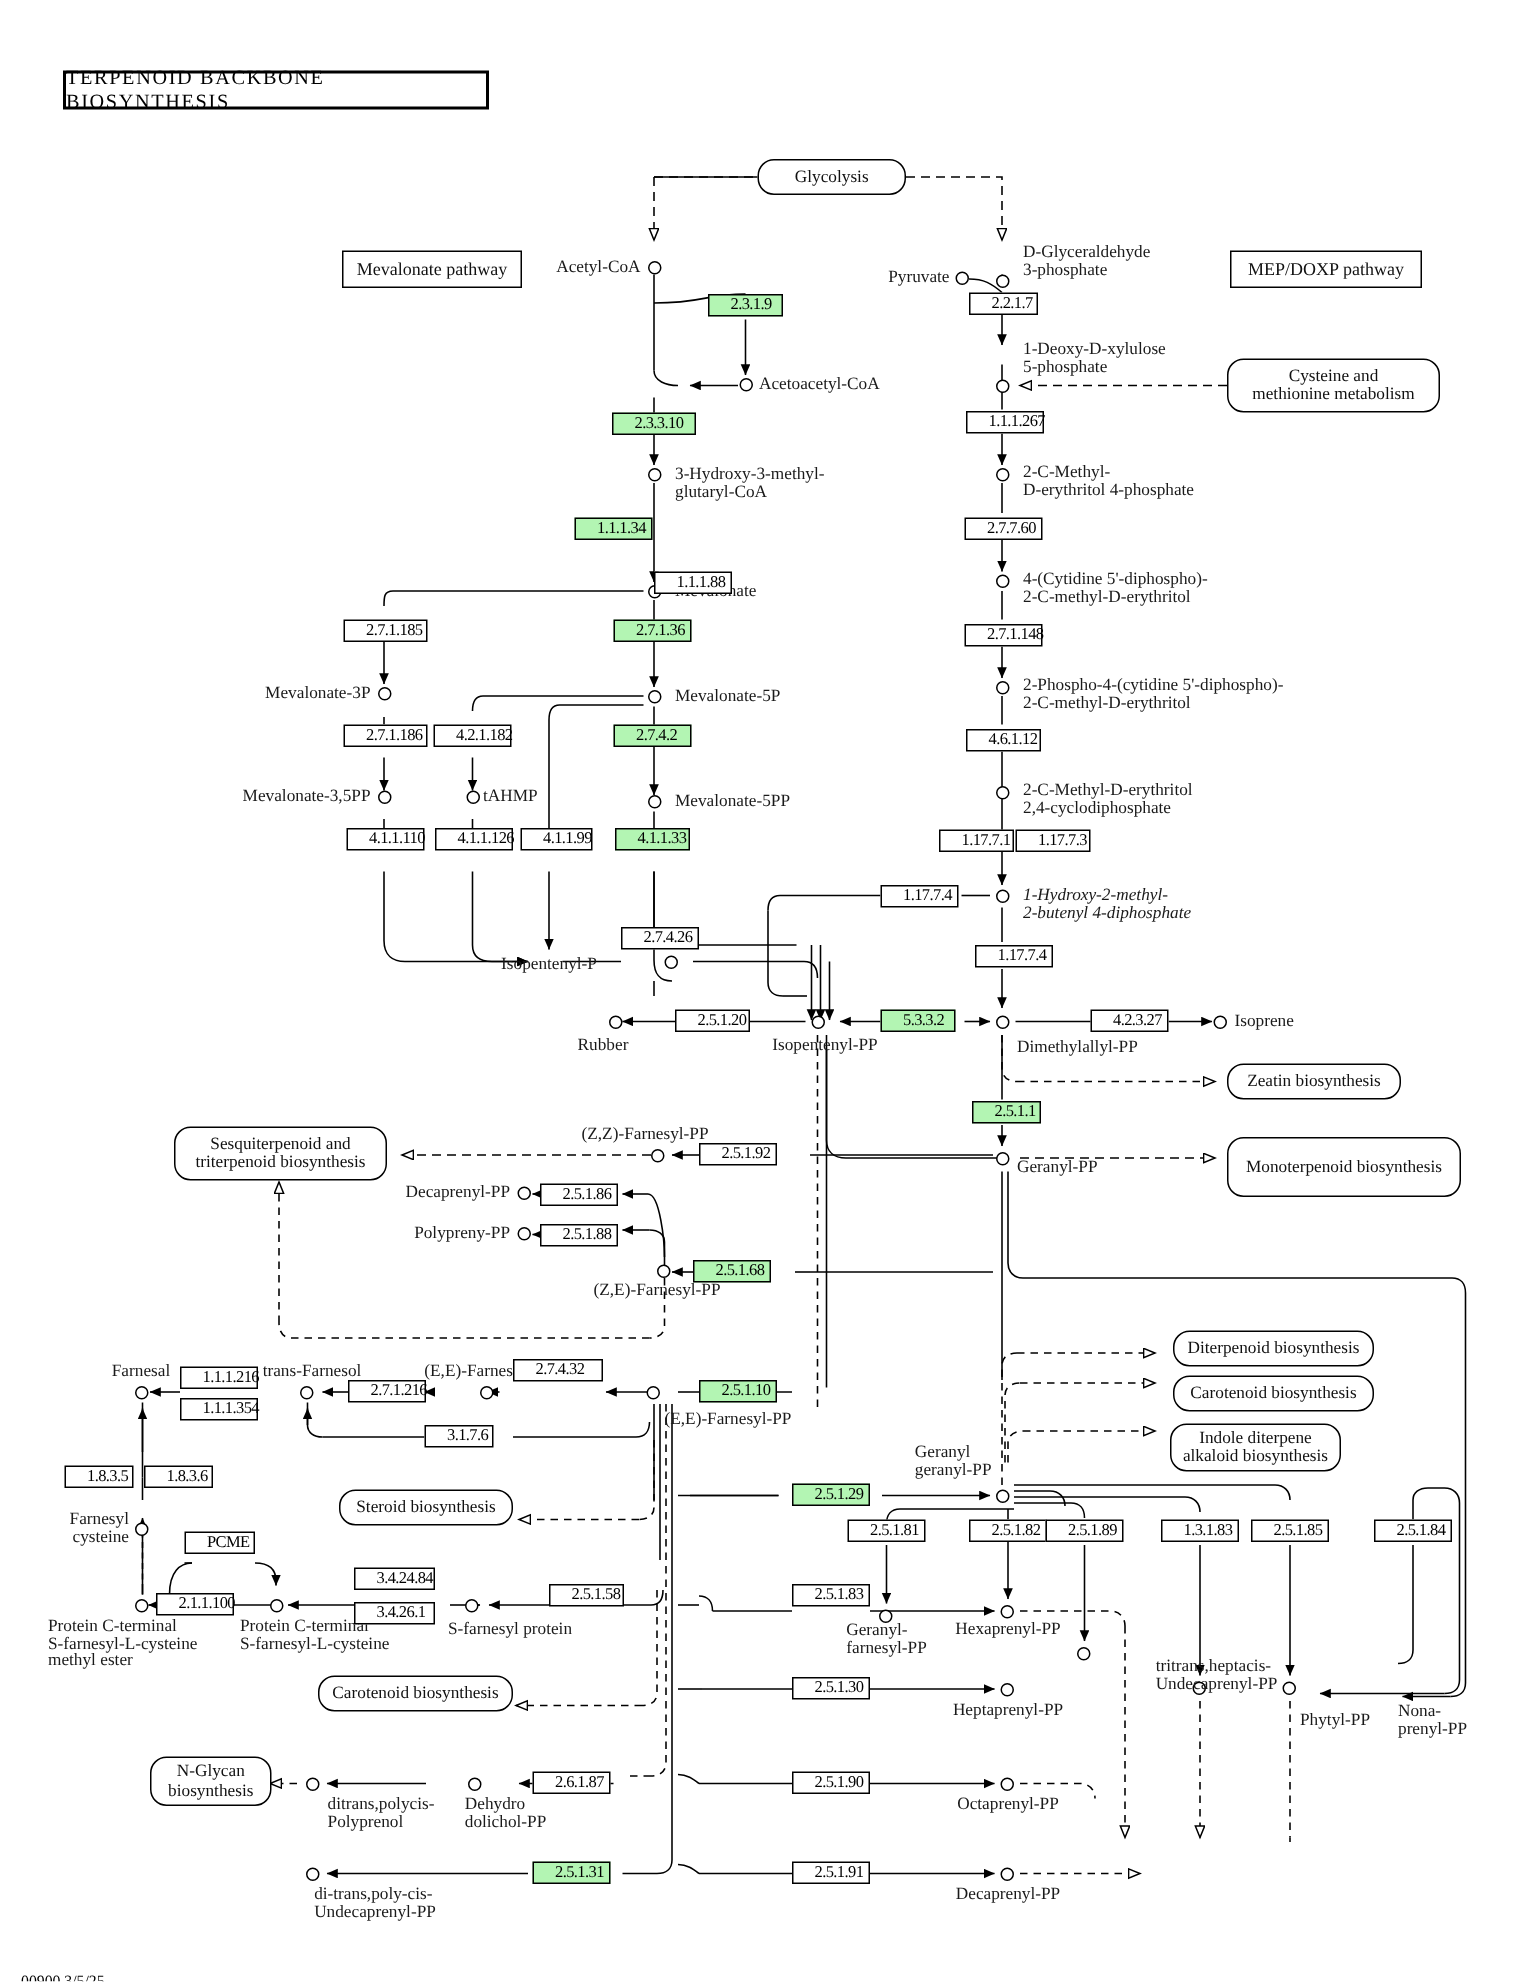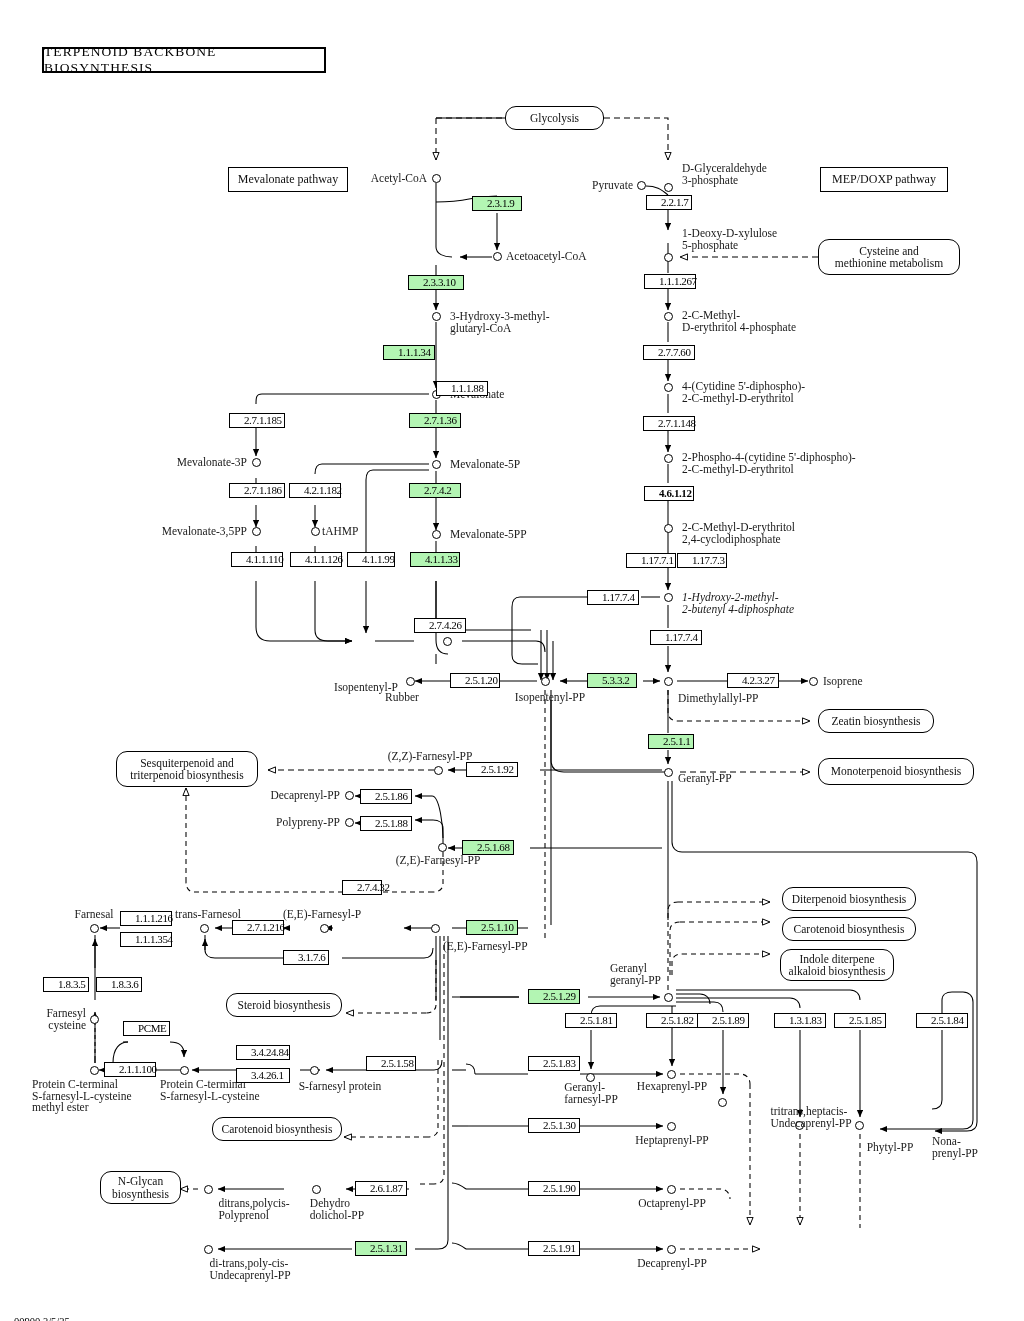--- a/index.html
+++ b/index.html
@@ -264,21 +264,21 @@
 
   <div class="titlebox" style="left:42px;top:47px;width:284px;height:26px;">TERPENOID  BACKBONE  BIOSYNTHESIS</div>
 
   <div class="rectbox" style="left:228px;top:167px;width:120px;height:25px;">Mevalonate pathway</div>
   <div class="rectbox" style="left:820px;top:167px;width:128px;height:25px;">MEP/DOXP pathway</div>
 
   <div class="mapbox" style="left:505px;top:106px;width:99px;height:24px;">Glycolysis</div>
   <div class="mapbox" style="left:818px;top:239px;width:142px;height:36px;">Cysteine and
 methionine metabolism</div>
   <div class="mapbox" style="left:818px;top:709px;width:116px;height:24px;">Zeatin biosynthesis</div>
-  <div class="mapbox" style="left:818px;top:758px;width:156px;height:27px;">Monoterpenoid biosynthesis</div>
+  <div class="mapbox" style="left:818px;top:758px;width:156px;height:40px;">Monoterpenoid biosynthesis</div>
   <div class="mapbox" style="left:116px;top:751px;width:142px;height:36px;">Sesquiterpenoid and
 triterpenoid biosynthesis</div>
   <div class="mapbox" style="left:782px;top:887px;width:134px;height:24px;">Diterpenoid biosynthesis</div>
   <div class="mapbox" style="left:782px;top:917px;width:134px;height:24px;">Carotenoid biosynthesis</div>
   <div class="mapbox" style="left:780px;top:949px;width:114px;height:32px;">Indole diterpene
 alkaloid biosynthesis</div>
   <div class="mapbox" style="left:226px;top:993px;width:116px;height:24px;">Steroid biosynthesis</div>
   <div class="mapbox" style="left:212px;top:1117px;width:130px;height:24px;">Carotenoid biosynthesis</div>
   <div class="mapbox" style="left:100px;top:1171px;width:81px;height:33px;">N-Glycan
 biosynthesis</div>
@@ -334,21 +334,21 @@
   <div class="lbl r" style="left:427px;top:173px;">Acetyl-CoA</div>
   <div class="lbl" style="left:506px;top:251px;">Acetoacetyl-CoA</div>
   <div class="lbl" style="left:450px;top:311px;white-space:pre-line;">3-Hydroxy-3-methyl-
 glutaryl-CoA</div>
   <div class="lbl" style="left:450px;top:389px;">Mevalonate</div>
   <div class="lbl r" style="left:247px;top:457px;">Mevalonate-3P</div>
   <div class="lbl r" style="left:247px;top:526px;">Mevalonate-3,5PP</div>
   <div class="lbl" style="left:450px;top:459px;">Mevalonate-5P</div>
   <div class="lbl" style="left:450px;top:529px;">Mevalonate-5PP</div>
   <div class="lbl" style="left:322px;top:526px;">tAHMP</div>
-  <div class="lbl c" style="left:366px;top:638px;margin-top:44px;">Isopentenyl-P</div>
+  <div class="lbl c" style="left:366px;top:638px;">Isopentenyl-P</div>
   <div class="lbl c" style="left:550px;top:692px;">Isopentenyl-PP</div>
   <div class="lbl c" style="left:402px;top:692px;">Rubber</div>
   <div class="lbl r" style="left:633px;top:180px;">Pyruvate</div>
   <div class="lbl" style="left:682px;top:163px;white-space:pre-line;">D-Glyceraldehyde
 3-phosphate</div>
   <div class="lbl" style="left:682px;top:228px;white-space:pre-line;">1-Deoxy-D-xylulose
 5-phosphate</div>
   <div class="lbl" style="left:682px;top:310px;white-space:pre-line;">2-C-Methyl-
 D-erythritol 4-phosphate</div>
   <div class="lbl" style="left:682px;top:381px;white-space:pre-line;">4-(Cytidine 5'-diphospho)-
@@ -411,36 +411,36 @@
   <div class="ec" style="left:290px;top:552px;width:52px;">4.1.1.126</div>
   <div class="ec" style="left:347px;top:552px;width:48px;">4.1.1.99</div>
   <div class="ec hl" style="left:410px;top:552px;width:50px;">4.1.1.33</div>
   <div class="ec" style="left:414px;top:618px;width:52px;">2.7.4.26</div>
   <div class="ec" style="left:450px;top:673px;width:50px;">2.5.1.20</div>
   <div class="ec hl" style="left:587px;top:673px;width:50px;">5.3.3.2</div>
   <div class="ec" style="left:646px;top:195px;width:46px;">2.2.1.7</div>
   <div class="ec" style="left:644px;top:274px;width:52px;">1.1.1.267</div>
   <div class="ec" style="left:643px;top:345px;width:52px;">2.7.7.60</div>
   <div class="ec" style="left:643px;top:416px;width:52px;">2.7.1.148</div>
-  <div class="ec" style="left:644px;top:486px;width:50px;font-weight:bold;">4.6.1.12</div>
+  <div class="ec" style="left:644px;top:486px;width:50px;">4.6.1.12</div>
   <div class="ec" style="left:626px;top:553px;width:50px;">1.17.7.1</div>
   <div class="ec" style="left:677px;top:553px;width:50px;">1.17.7.3</div>
   <div class="ec" style="left:587px;top:590px;width:52px;">1.17.7.4</div>
   <div class="ec" style="left:650px;top:630px;width:52px;">1.17.7.4</div>
   <div class="ec" style="left:727px;top:673px;width:52px;">4.2.3.27</div>
   <div class="ec hl" style="left:648px;top:734px;width:46px;">2.5.1.1</div>
   <div class="ec" style="left:466px;top:762px;width:52px;">2.5.1.92</div>
   <div class="ec" style="left:360px;top:789px;width:52px;">2.5.1.86</div>
   <div class="ec" style="left:360px;top:816px;width:52px;">2.5.1.88</div>
   <div class="ec hl" style="left:462px;top:840px;width:52px;">2.5.1.68</div>
   <div class="ec hl" style="left:466px;top:920px;width:52px;">2.5.1.10</div>
   <div class="ec" style="left:120px;top:911px;width:52px;">1.1.1.216</div>
   <div class="ec" style="left:120px;top:932px;width:52px;">1.1.1.354</div>
   <div class="ec" style="left:232px;top:920px;width:52px;">2.7.1.216</div>
-  <div class="ec" style="left:342px;top:880px;width:40px;">2.7.4.32</div>
+  <div class="ec" style="left:342px;top:906px;width:60px;">2.7.4.32</div>
   <div class="ec" style="left:283px;top:950px;width:46px;">3.1.7.6</div>
   <div class="ec" style="left:43px;top:977px;width:46px;">1.8.3.5</div>
   <div class="ec" style="left:96px;top:977px;width:46px;">1.8.3.6</div>
   <div class="ec" style="left:123px;top:1021px;width:47px;">PCME</div>
   <div class="ec" style="left:104px;top:1062px;width:52px;">2.1.1.100</div>
   <div class="ec" style="left:236px;top:1045px;width:54px;">3.4.24.84</div>
   <div class="ec" style="left:236px;top:1068px;width:54px;">3.4.26.1</div>
   <div class="ec" style="left:366px;top:1056px;width:50px;">2.5.1.58</div>
   <div class="ec hl" style="left:528px;top:989px;width:52px;">2.5.1.29</div>
   <div class="ec" style="left:646px;top:1013px;width:52px;">2.5.1.82</div>

